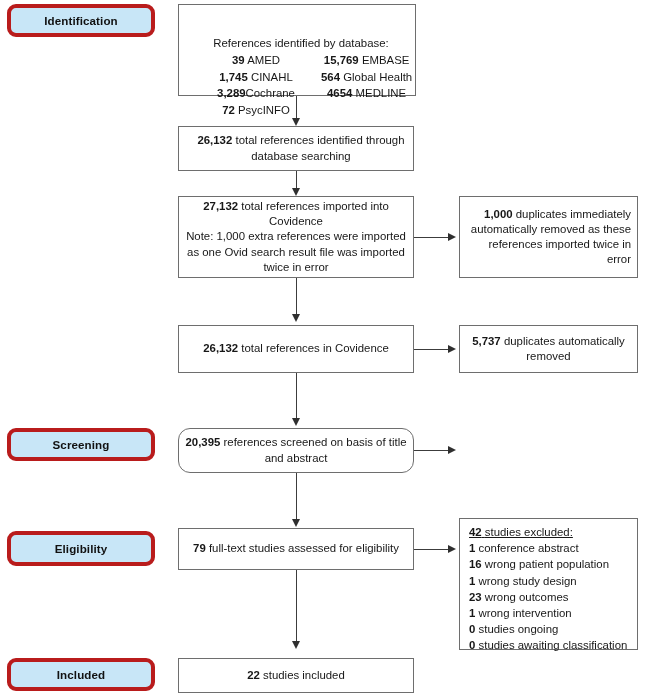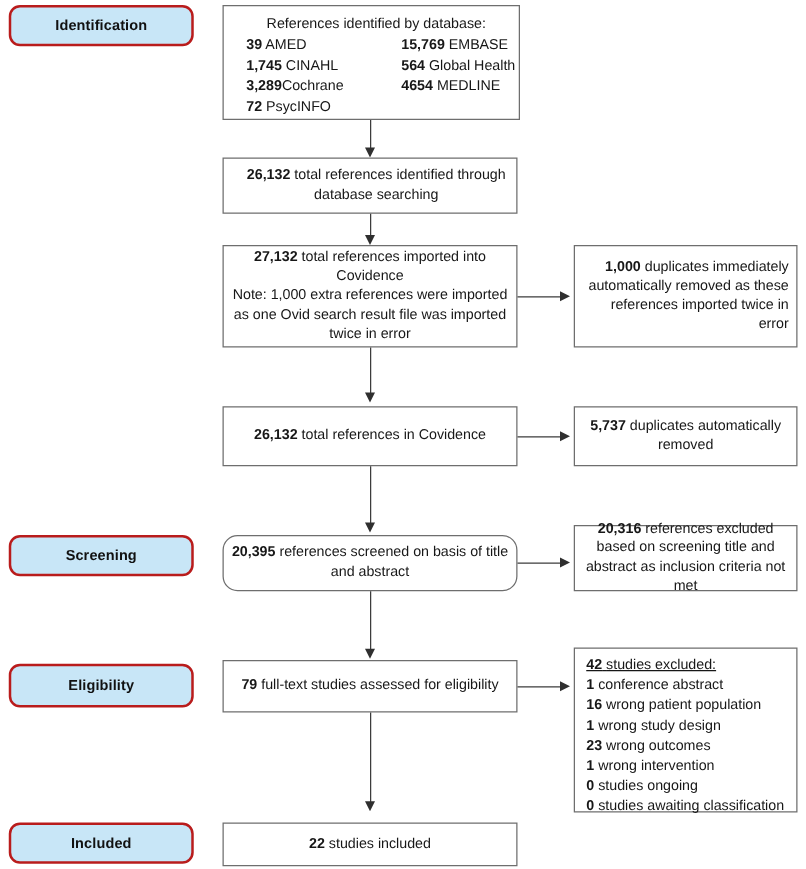--- a/index.html
+++ b/index.html
@@ -28,21 +28,21 @@
     justify-content: center;
     text-align: center;
     font-size: 11.4px;
     line-height: 1.32;
     color: #171717;
     padding: 3px 6px;
   }
   .stage-label {
     position: absolute;
     box-sizing: border-box;
-    border: 2px solid #b91c1c;
+    border: 4px solid #b91c1c;
     background: #c8e6f7;
     border-radius: 9px;
     display: flex;
     align-items: center;
     justify-content: center;
     font-size: 11.6px;
     font-weight: bold;
     color: #111111;
     letter-spacing: 0.1px;
   }
@@ -50,28 +50,29 @@
     align-items: flex-start;
     justify-content: flex-start;
     padding: 7px 10px 6px 18px;
     flex-direction: column;
   }
   .db-title {
     width: 100%;
     text-align: center;
     margin-bottom: 2px;
     padding-right: 12px;
+    margin-top: 24px;
   }
   .db-grid {
     display: grid;
     grid-template-columns: 118px auto;
     row-gap: 1.5px;
     column-gap: 6px;
     width: 100%;
-    text-align: left;
+    text-align: center;
   }
   .db-cell {
     white-space: nowrap;
   }
   .num {
     font-weight: bold;
   }
   .excl-box {
     align-items: flex-start;
     justify-content: flex-start;
@@ -229,26 +230,20 @@
   <div class="box" style="left:178px; top:428px; width:236px; height:45px;border-radius:12px;">
     <div>
       <span class="num">20,395</span>
       <span>references screened on basis of title and abstract</span>
     </div>
   </div>
 
   <div class="h-line" style="left:414px; top:450px; width:36px;"></div>
   <div class="arrow-right" style="left:448px; top:445.5px;"></div>
 
-  <div class="box" style="left:459px; top:420px; width:179px; height:53px;">
-    <div>
-      <span class="num">20,316</span>
-      <span>references excluded based on screening title and abstract as inclusion criteria not met</span>
-    </div>
-  </div>
 
   <div class="v-line" style="left:296px; top:473px; height:47px;"></div>
   <div class="arrow-down" style="left:291.5px; top:519px;"></div>
 
   <div class="box" style="left:178px; top:528px; width:236px; height:42px;">
     <div>
       <span class="num">79</span>
       <span>full-text studies assessed for eligibility</span>
     </div>
   </div>

